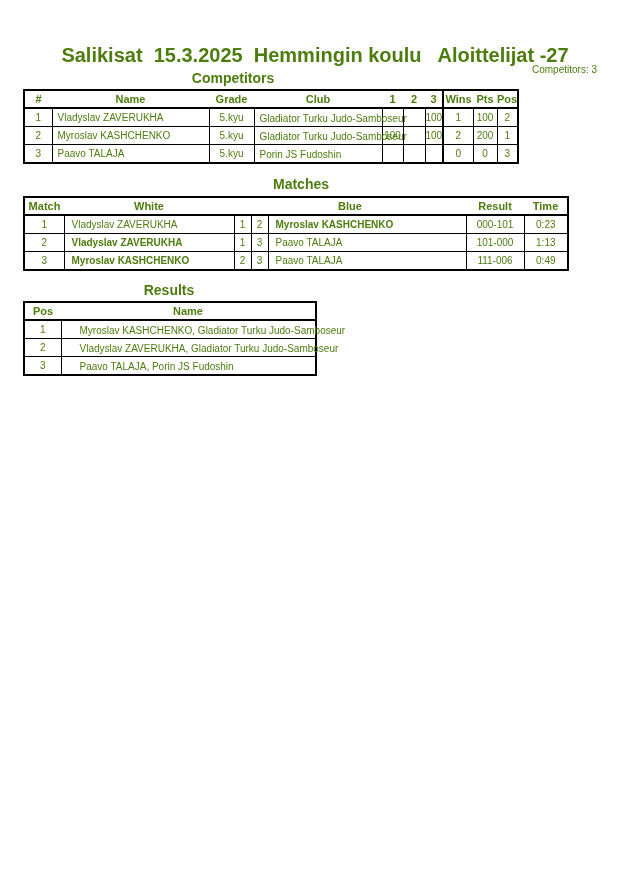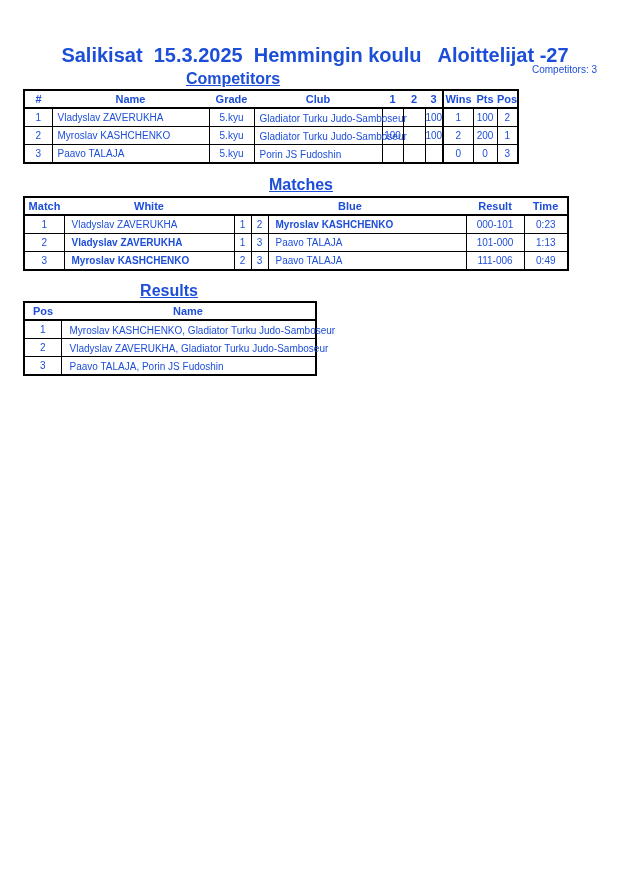--- a/index.html
+++ b/index.html
@@ -2,40 +2,39 @@
 <html><head>
 <meta charset="utf-8">
 <style>
   html, body { margin: 0; padding: 0; background: #ffffff; }
   .page {
     position: relative;
     width: 630px;
     height: 891px;
     background: #ffffff;
     font-family: "Liberation Sans", "DejaVu Sans", sans-serif;
-    color: #1d4ed8;
+    color: #4d7c0f;
     overflow: hidden;
   }
   .doc-title {
     position: absolute;
     top: 44px;
     left: 0;
     width: 630px;
     text-align: center;
     font-size: 20px;
     font-weight: bold;
     white-space: pre;
   }
   .sec-heading {
     position: absolute;
     transform: translateX(-50%);
-    font-size: 16px;
+    font-size: 14px;
     font-weight: bold;
     white-space: nowrap;
-    text-decoration: underline;
   }
   .heading-competitors { left: 233px; top: 70px; }
   .heading-matches     { left: 295px; top: 176px; padding-left: 12px; }
   .heading-results     { left: 169px; top: 282px; }
   .comp-count {
     position: absolute;
     top: 64px;
     right: 33px;
     font-size: 10px;
   }
@@ -73,21 +72,21 @@
   .thickL { border-left: 2px solid #000 !important; }
   td.ovf-cell { position: relative; overflow: visible; }
   td.ovf-cell .ovf {
     position: absolute;
     left: 5px;
     top: 50%;
     transform: translateY(-50%);
     white-space: nowrap;
     z-index: 2;
   }
-  td.ovf-cell .ovf7 { left: 8px; }
+  td.ovf-cell .ovf7 { left: 18px; }
   th.hl { text-align: left; padding-left: 3px; margin-top: 24px; }
 </style>
 </head>
 <body>
 
 <div class="page">
 
   <div class="doc-title">Salikisat  15.3.2025  Hemmingin koulu   Aloittelijat -27</div>
 
   <div class="sec-heading heading-competitors">Competitors</div>

